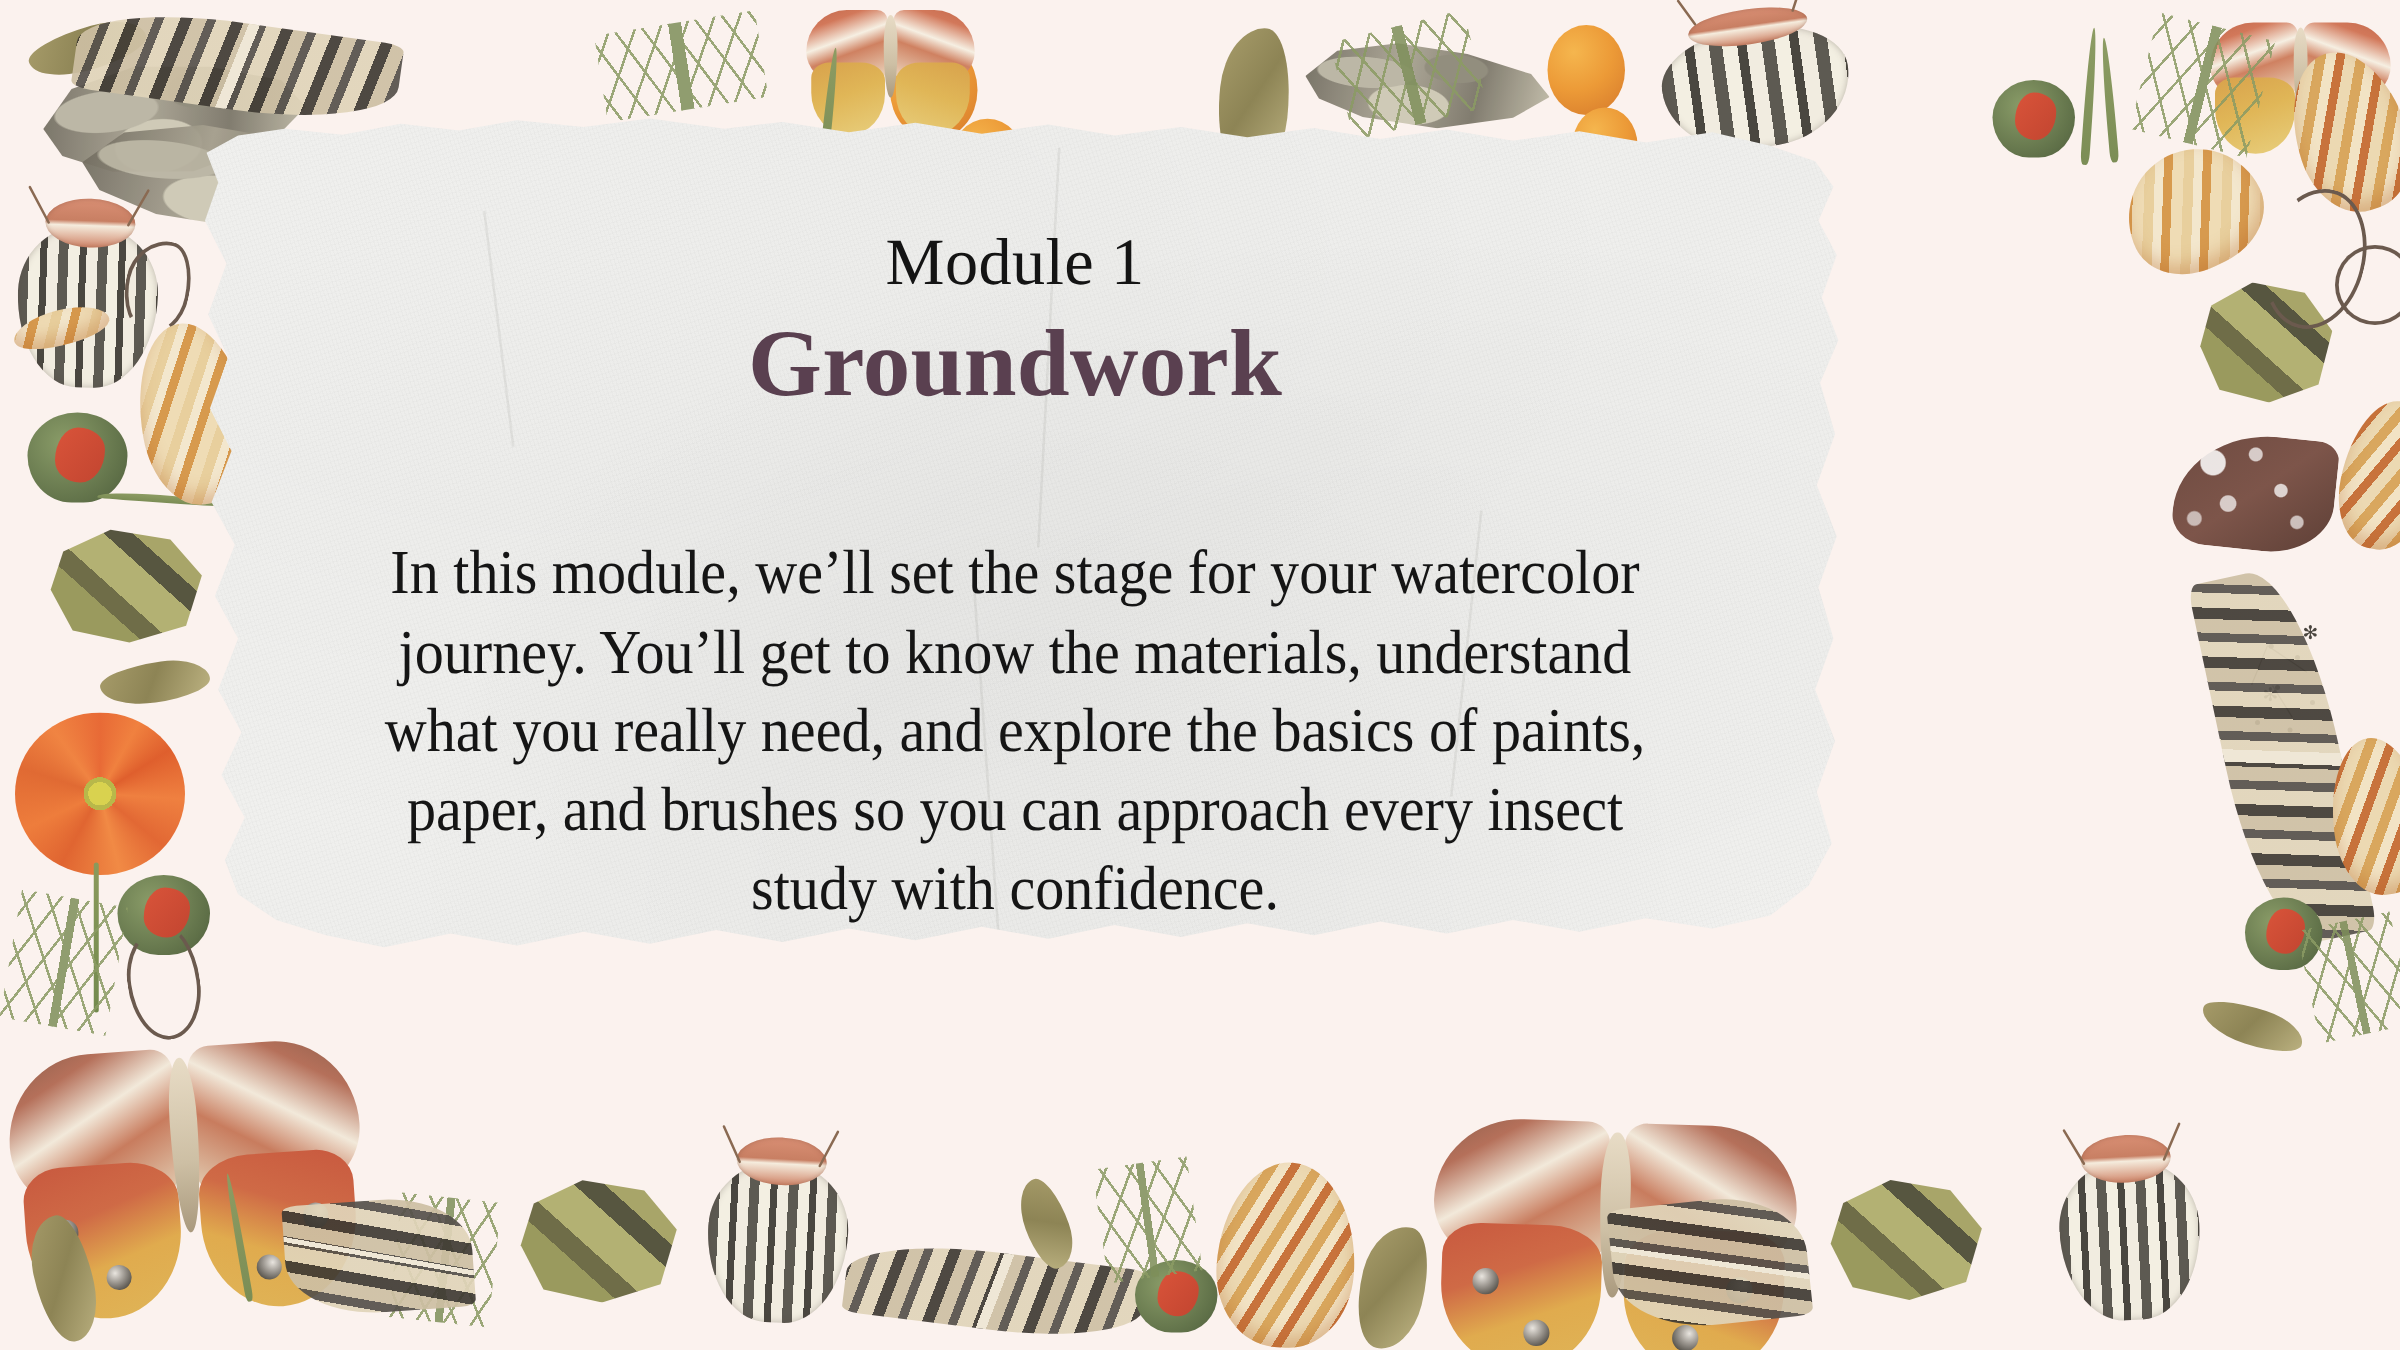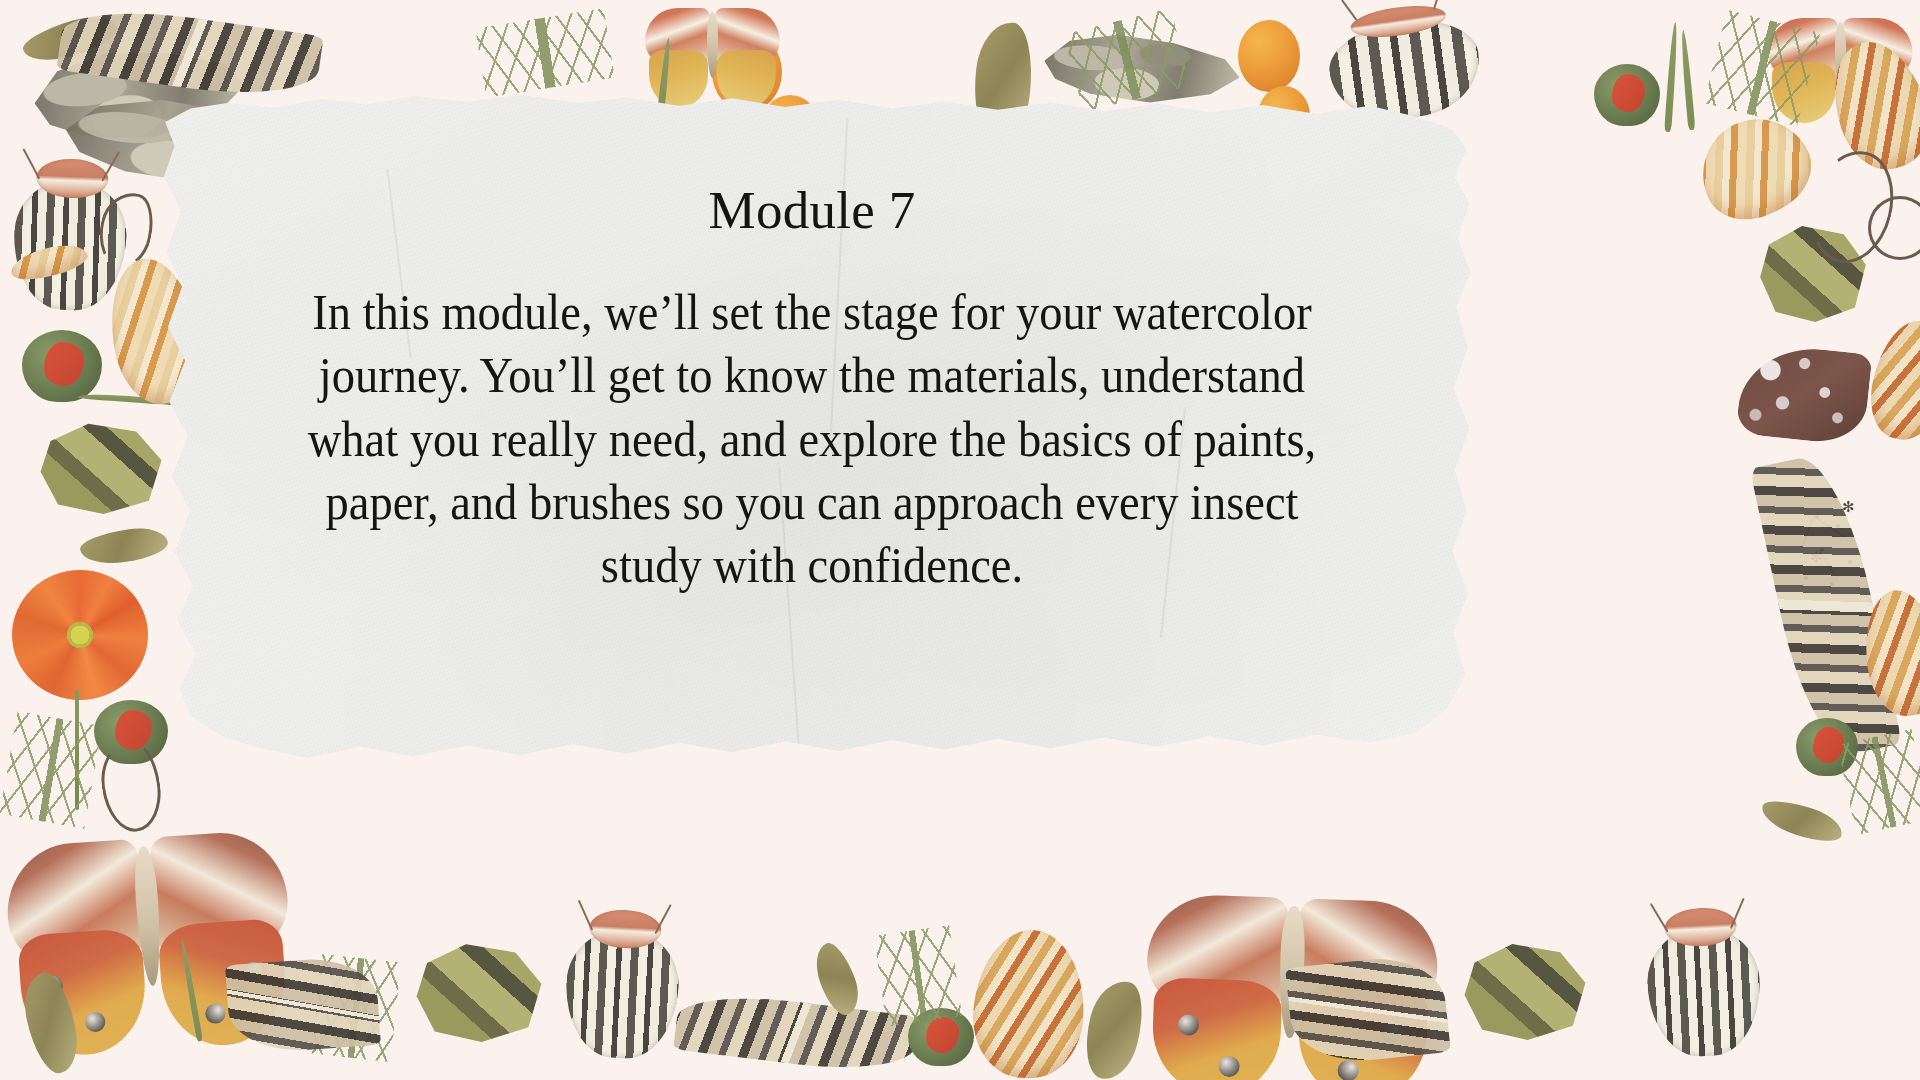--- a/index.html
+++ b/index.html
@@ -444,20 +444,21 @@
   </div>
 
   <div id="card">
     <div id="card-texture"></div>
     <div class="crease" style="left:690px;top:30px;width:2px;height:320px;transform:rotate(3deg);"></div>
     <div class="crease" style="left:640px;top:380px;width:2px;height:280px;transform:rotate(-4deg);"></div>
     <div class="crease" style="left:1024px;top:320px;width:2px;height:230px;transform:rotate(6deg);"></div>
     <div class="crease" style="left:250px;top:80px;width:2px;height:190px;transform:rotate(-7deg);"></div>
 
     <div id="content">
-      <div id="module-label">Module 7</div>
-
+      <div id="module-label">Module 1</div>
+
+      <h1 id="module-title">Groundwork</h1>
 
       <p id="module-desc">In this module, we’ll set the stage for your watercolor journey. You’ll get to know the materials, understand what you really need, and explore the basics of paints, paper, and brushes so you can approach every insect study with confidence.</p>
     </div>
   </div>
 
 </div>
 
 </body></html>

